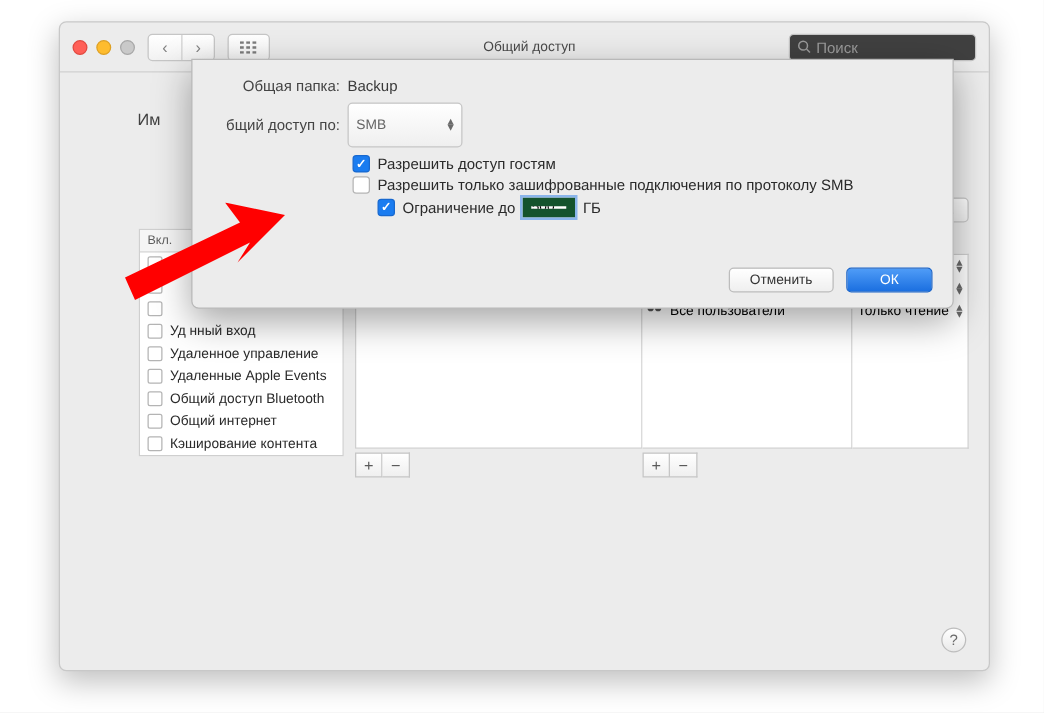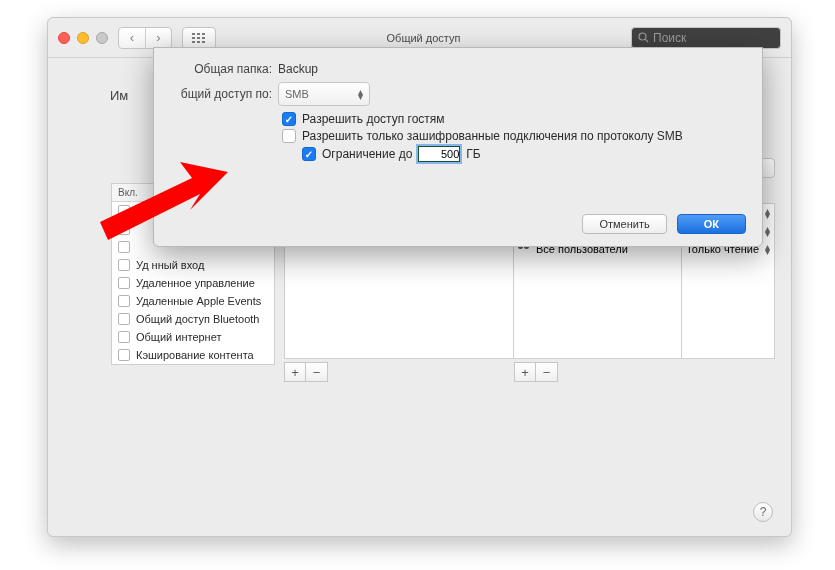--- a/index.html
+++ b/index.html
@@ -39,31 +39,31 @@
   .permrow{display:flex;align-items:center;justify-content:space-between;padding:0 4px;height:18px;}
   .chev{color:#6a6a6a;font-size:10px;display:flex;flex-direction:column;line-height:5px;}
   .pbtn{position:absolute;right:16px;top:140px;border:1px solid #c6c6c6;border-radius:4px;background:linear-gradient(#fff,#eee);height:20px;padding:0 10px;font-size:11px;color:#333;}
   .phder{position:absolute;right:155px;top:85px;color:#444;font-size:11px;}
   .helpbtn{position:absolute;right:18px;bottom:14px;width:20px;height:20px;border:1px solid #bdbdbd;border-radius:50%;background:linear-gradient(#fff,#e9e9e9);color:#6b6b6b;font-size:12px;display:flex;align-items:center;justify-content:center;}
 
   
   .sheet{position:absolute;left:105px;top:29px;width:610px;height:200px;background:#ececec;border:1px solid #b8b8b8;border-radius:0 0 6px 6px;box-shadow:0 10px 30px rgba(0,0,0,.35);padding:14px 18px;}
   .frow{display:flex;align-items:center;font-size:12px;color:#3a3a3a;margin-bottom:6px;}
   .flabel{width:100px;text-align:right;margin-right:6px;color:#444;}
-  .select{border:1px solid #c6c6c6;border-radius:4px;background:linear-gradient(#fff,#efefef);height:24px;width:92px;display:flex;align-items:center;padding:0 6px;font-size:11px;color:#666;justify-content:space-between;}
+  .select{border:1px solid #c6c6c6;border-radius:4px;background:linear-gradient(#fff,#efefef);height:36px;width:92px;display:flex;align-items:center;padding:0 6px;font-size:11px;color:#666;justify-content:space-between;}
   .opts{margin-left:110px;margin-top:4px;}
   .orow{display:flex;align-items:center;gap:6px;font-size:12px;color:#2a2a2a;margin-bottom:3px;}
   .orow.indent{margin-left:20px;}
   .bck{width:14px;height:14px;border-radius:3px;border:1px solid #b4b4b4;background:#fff;display:inline-flex;align-items:center;justify-content:center;}
   .bck.on{background:#1a7cf0;border-color:#1768cf;}
   .bck.on::after{content:"✓";color:#fff;font-size:10px;font-weight:bold;}
-  .numfield{width:42px;height:16px;border:1px solid #14532d;background:#fff;font-size:11px;text-align:right;outline:2px solid #8ab5eb;}
+  .numfield{width:42px;height:16px;border:7px solid #14532d;background:#fff;font-size:11px;text-align:left;outline:2px solid #8ab5eb;}
   .sheetbtns{position:absolute;right:16px;bottom:12px;display:flex;gap:10px;}
   .btn{height:20px;border-radius:4px;border:1px solid #bcbcbc;background:linear-gradient(#fff,#efefef);padding:0 16px;font-size:11px;color:#333;display:flex;align-items:center;}
-  .btn.primary{background:linear-gradient(#4f9cf7,#1b6fe0);border-color:#1a64c9;color:#fff;padding:0 26px;font-weight:bold;}
+  .btn.primary{background:linear-gradient(#4f9cf7,#1b6fe0);border-color:#1a64c9;color:#fff;padding:0 26px;}
 
   
   .arrow{position:absolute;left:100px;top:162px;pointer-events:none;}
   
   .usericon{width:12px;height:12px;display:inline-block;position:relative;}
   .usericon::before{content:"";position:absolute;left:3px;top:0;width:5px;height:5px;border-radius:50%;background:#555;}
   .usericon::after{content:"";position:absolute;left:1px;top:5px;width:9px;height:6px;border-radius:4px 4px 1px 1px;background:#555;}
   .grp{width:14px;height:10px;display:inline-block;position:relative;}
   .grp::before,.grp::after{content:"";position:absolute;width:5px;height:5px;border-radius:50%;background:#555;}
   .grp::before{left:0;top:0;} .grp::after{left:6px;top:0;}

